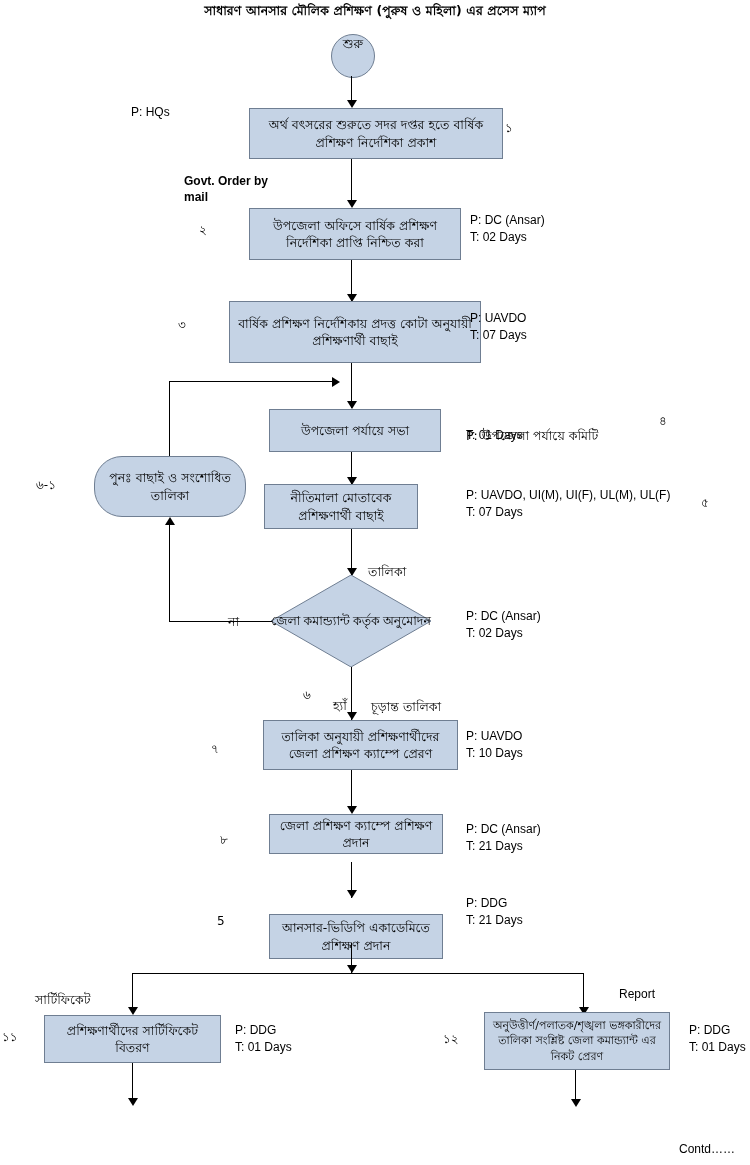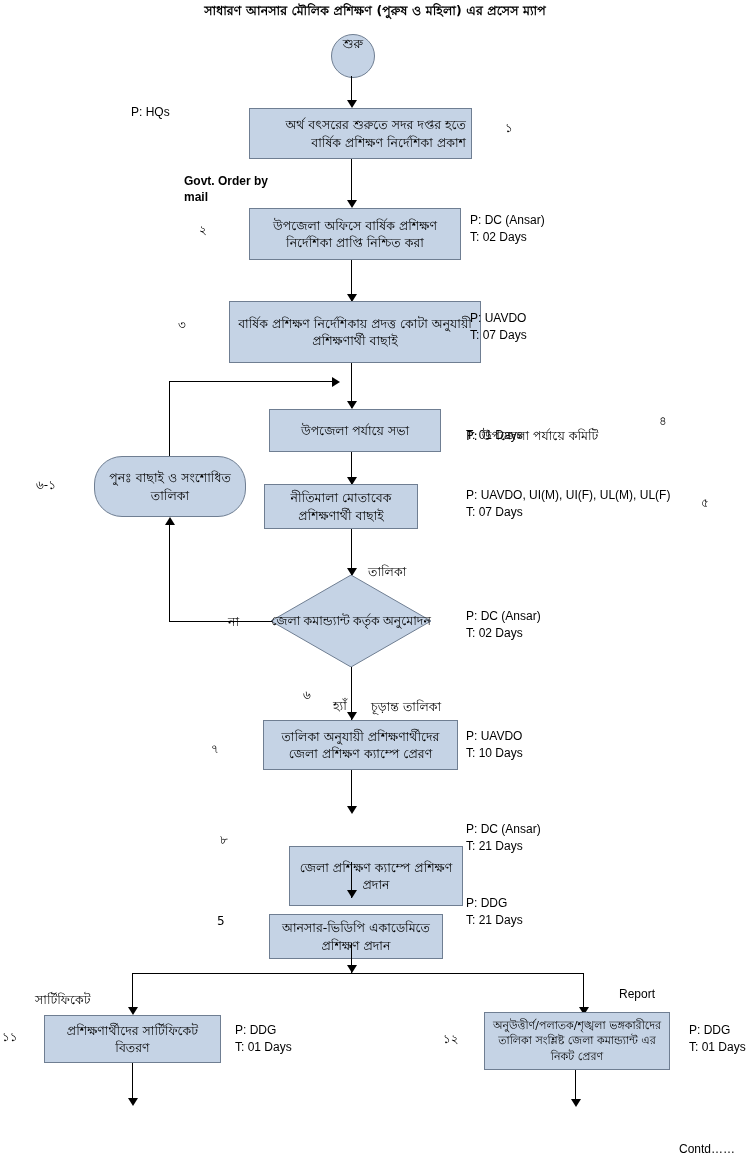--- a/index.html
+++ b/index.html
@@ -73,21 +73,21 @@
 <body>
 
 <div class="abs" id="title">সাধারণ আনসার মৌলিক প্রশিক্ষণ (পুরুষ ও মহিলা) এর প্রসেস ম্যাপ</div>
 
 <div class="abs start" style="left:331px;top:34px;width:42px;height:42px;">
   <span>শুরু</span>
 </div>
 <div class="abs ln vline" style="left:351px;top:76px;height:26px;"></div>
 <div class="abs arrow-d" style="left:347px;top:100px;"></div>
 
-<div class="abs node" style="left:249px;top:108px;width:223px;height:51px;text-align:right;">
+<div class="abs node" style="left:249px;top:108px;width:254px;height:51px;">
   <span>অর্থ বৎসরের শুরুতে সদর দপ্তর হতে বার্ষিক প্রশিক্ষণ নির্দেশিকা প্রকাশ</span>
 </div>
 <div class="abs lbl" style="left:131px;top:105px;">P: HQs</div>
 <div class="abs num" style="left:505px;top:119px;">১</div>
 
 <div class="abs ln vline" style="left:351px;top:159px;height:44px;"></div>
 <div class="abs arrow-d" style="left:347px;top:200px;"></div>
 <div class="abs lbl lbl-bold" style="left:184px;top:173px;line-height:1.35;">Govt. Order by
 mail</div>
 
@@ -164,21 +164,21 @@
 <div class="abs node" style="left:263px;top:720px;width:195px;height:50px;">
   <span>তালিকা অনুযায়ী প্রশিক্ষণার্থীদের জেলা প্রশিক্ষণ ক্যাম্পে প্রেরণ</span>
 </div>
 <div class="abs num" style="left:211px;top:740px;">৭</div>
 <div class="abs lbl" style="left:466px;top:728px;line-height:1.45;">P: UAVDO
 T: 10 Days</div>
 
 <div class="abs ln vline" style="left:351px;top:770px;height:42px;"></div>
 <div class="abs arrow-d" style="left:347px;top:806px;"></div>
 
-<div class="abs node" style="left:269px;top:846px;width:174px;height:60px;margin-left:20px;">
+<div class="abs node" style="left:269px;top:814px;width:174px;height:40px;">
   <span>জেলা প্রশিক্ষণ ক্যাম্পে প্রশিক্ষণ প্রদান</span>
 </div>
 <div class="abs num" style="left:220px;top:831px;">৮</div>
 <div class="abs lbl" style="left:466px;top:821px;line-height:1.45;">P: DC (Ansar)
 T: 21 Days</div>
 
 <div class="abs ln vline" style="left:351px;top:862px;height:36px;"></div>
 <div class="abs arrow-d" style="left:347px;top:890px;"></div>
 
 <div class="abs node" style="left:269px;top:914px;width:174px;height:45px;">

